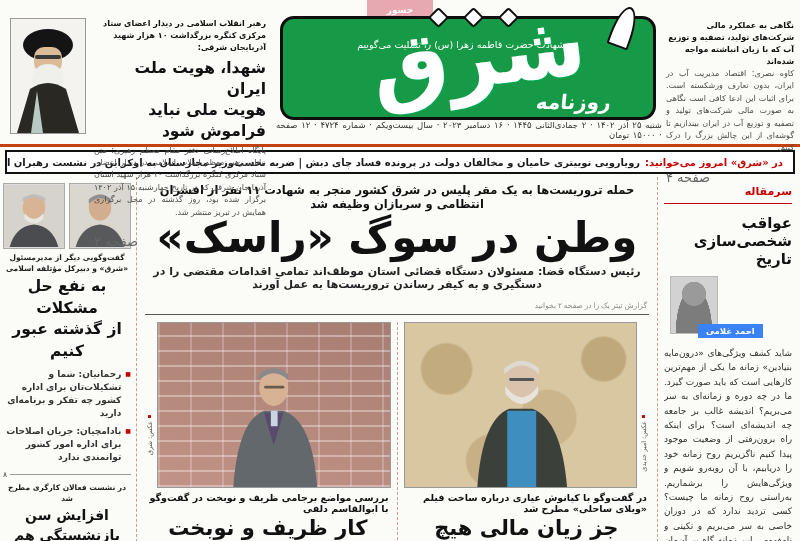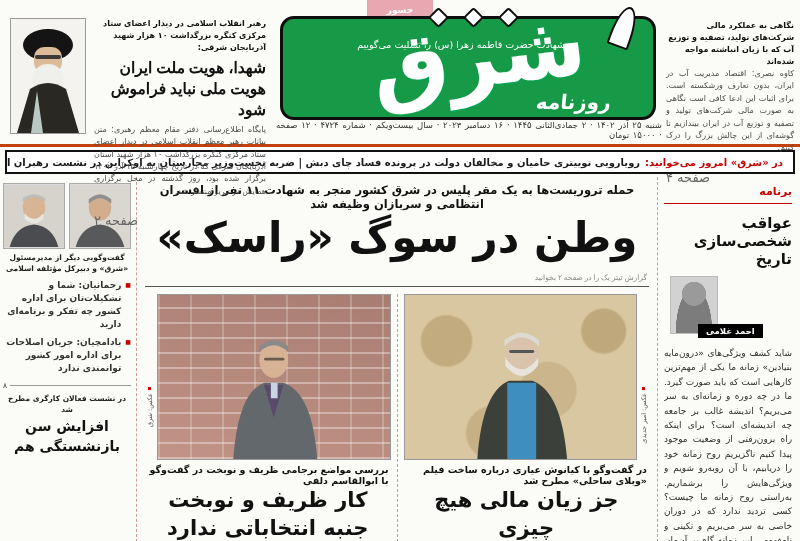--- a/index.html
+++ b/index.html
@@ -34,21 +34,21 @@
     border:2.5px solid #0e0e0e; border-radius:3px; transform:rotate(45deg); }
   .tooth.t1{ left:148px; } .tooth.t2{ left:183px; } .tooth.t3{ left:218px; }
   .swash { position:absolute; top:-13px; left:330px; width:22px; height:42px; background:#fff;
     border:2.5px solid #0e0e0e; border-radius:60% 60% 10% 10%/90% 90% 5% 5%; transform:rotate(20deg); }
   .dateline { position:absolute; bottom:4px; right:0; left:0; 
     font-size:8.5px; color:#333; word-spacing:1px; }
 
   .mh-left { flex:1; display:flex; gap:8px; padding:18px 8px 0 10px; }
   .mh-left .txt { flex:1; }
   .mh-left .kicker { font-size:8px; font-weight:bold; line-height:1.5; text-align:right; }
-  .mh-left h2 { font-size:15.5px; line-height:1.35; margin:4px 0 3px; text-align:right;font-family:Liberation Serif, serif; }
+  .mh-left h2 { font-size:15.5px; line-height:1.35; margin:4px 0 3px; text-align:right; }
   .mh-left .body { font-size:8px; color:#4a4a4a; line-height:1.55; text-align:justify; }
   .leader-photo { width:76px; height:116px; border:1px solid #999; background:#fff; flex:none; }
 
   
   .ticker { margin:3px 5px; border:2px solid #111; background:#fff; height:24px;
     display:flex; align-items:center; padding:0 10px; white-space:nowrap; overflow:hidden; }
   .ticker .lbl { color:#c40000; font-weight:bold; font-size:10px; margin-left:5px; }
   .ticker .txt { font-size:10px; font-weight:bold; color:#1a1a1a; }
 
   
@@ -57,21 +57,21 @@
   
   .editorial { width:142px; padding:8px 8px 0 6px; overflow:hidden; }
   .ed-label { color:#c40000; font-weight:bold; font-size:11px; letter-spacing:3px;
     border-bottom:1.5px solid #c40000; padding-bottom:5px; text-align:right; }
   .editorial h2 { font-size:15px; margin:10px 0 8px; text-align:right; }
   .author { position:relative; height:64px; margin-bottom:6px; }
   .author .pic { position:absolute; top:0; left:6px; width:48px; height:58px; background:
       radial-gradient(circle at 50% 30%, #9a9a9a 0 26%, transparent 27%),
       radial-gradient(ellipse at 50% 95%, #7c7c7c 0 55%, transparent 56%), #d2d2d2;
     border:1px solid #bbb; filter:grayscale(1); }
-  .author .badge { position:absolute; top:48px; left:34px; background:#000000; color:#fff;
+  .author .badge { position:absolute; top:48px; left:34px; background:#3b82f6; color:#fff;
     font-size:8.5px; font-weight:bold; padding:2px 8px; white-space:nowrap; }
   .ed-body { font-size:9px; line-height:1.6; color:#2e2e2e; text-align:justify; height:245px; overflow:hidden; }
 
   
   .center { flex:1; border-right:1px dashed #cf9a93; border-left:1px dashed #cf9a93; padding:6px 8px 0; }
   .lead .kicker { text-align:center; font-size:11.5px; font-weight:bold; }
   .lead h1 { text-align:center; font-size:42px; line-height:1.2; letter-spacing:-1px; margin:2px 0 2px; }
   .lead .subhead { text-align:center; font-size:11px; font-weight:bold; color:#222; }
   .lead .note { font-size:7.5px; color:#8a8a8a; text-align:right; margin:10px 2px 0;font-family:Liberation Serif, serif; }
   .center hr { border:0; border-top:1px solid #555; margin:4px 0 7px; }
@@ -169,33 +169,34 @@
   </header>
 
   <div class="ticker">
     <span class="lbl">در «شرق» امروز می‌خوانید:</span>
     <span class="txt">رویارویی توییتری حامیان و مخالفان دولت در پرونده فساد چای دبش | ضربه نخست‌وزیر مجارستان به اوکراین در نشست رهبران اتحادیه اروپا؛ بازی مجازی | دربی آنها کجا، دربی ما کجا</span>
   </div>
 
   <main class="main">
 
     <aside class="editorial">
-      <div class="ed-label">برنامه</div>
+      <div class="ed-label">سرمقاله</div>
       <h2>عواقب شخصی‌سازی تاریخ</h2>
       <div class="author">
         <div class="pic"></div>
         <div class="badge">احمد غلامی</div>
       </div>
       <p class="ed-body">شاید کشف ویژگی‌های «درون‌مایه بنیادین» زمانه ما یکی از مهم‌ترین کارهایی است که باید صورت گیرد. ما در چه دوره و زمانه‌ای به سر می‌بریم؟ اندیشه غالب بر جامعه چه اندیشه‌ای است؟ برای اینکه راه برون‌رفتی از وضعیت موجود پیدا کنیم ناگزیریم روح زمانه خود را دریابیم، با آن روبه‌رو شویم و ویژگی‌هایش را برشماریم. به‌راستی روح زمانه ما چیست؟ کسی تردید ندارد که در دوران خاصی به سر می‌بریم و تکینی و نامفهومی این زمانه گاه بر آن‌مان می‌دارد تا با نگاه تقلیل‌گرایانه تاریخی به تکرار تاریخ دست بزنیم و به‌گونه‌ای وضعیت موجود را وضعیتی منحصربه‌فرد و تکینی بدانیم. همواره در طول تاریخ در ایران چنین برهه‌هایی وجود داشته است؛ برهه‌های سردرگمی توده‌ها. دست بر قضا ارجاع‌دادن وضعیت موجود به وضعیت‌های مشابه تاریخی، نشانگر نوعی بی‌اعتنایی به تاریخ است که در اذهان توده‌ها وجود دارد و انسان را وامی‌دارد بیش از آنکه در پی آگاهی از تاریخ باشند، تاریخ را با دلالت خود روایت کنند. «شخصی‌سازی» تاریخ یکی از ویژگی‌های این دوران است؛ تاریخی که می‌تواند آلام و سرخوردگی‌ها را تسکین بدهد. شخصی‌سازی تاریخ همان افیون توده‌ها است. کار آن تشنه‌سازی توده‌ها است. شخصی‌سازی تاریخ فروکاستن تاریخ به خاطرات شخصی افرادی است که بدون نگاهی انتقادی از بستر جامعه کنار گذاشته شده‌اند. اینک آنان بازگشته‌اند تا...</p>
     </aside>
 
     <section class="center">
       <div class="lead">
         <p class="kicker">حمله تروریست‌ها به یک مقر پلیس در شرق کشور منجر به شهادت ۱۱ نفر از افسران انتظامی و سربازان وظیفه شد</p>
         <h1>وطن در سوگ «راسک»</h1>
+        <p class="subhead">رئیس دستگاه قضا: مسئولان دستگاه قضائی استان موظف‌اند تمامی اقدامات مقتضی را در دستگیری و به کیفر رساندن تروریست‌ها به عمل آورند</p>
         <p class="note">گزارش تیتر یک را در صفحه ۲ بخوانید</p>
       </div>
       <hr>
 
       <div class="photos">
 
         <figure class="half rt">
           <div class="img-wrap">
             <div class="photo stone">
               <svg width="100%" height="100%" viewBox="0 0 240 165" preserveAspectRatio="xMidYMax meet">
@@ -255,20 +256,24 @@
             <ellipse cx="32" cy="24" rx="12" ry="14" fill="#d8b394"></ellipse>
             <path d="M22 30 Q32 42 42 30 L42 36 Q32 46 22 36 Z" fill="#e9e7e1"></path>
             <path d="M20 18 Q32 8 44 18 L44 14 Q32 6 20 14 Z" fill="#bdbdbd"></path>
             <path d="M6 66 Q12 44 32 42 Q52 44 58 66 Z" fill="#4a4c50"></path>
           </svg>
         </div>
       </div>
 
       <article>
         <p class="lc-kicker">گفت‌وگویی دیگر از مدیرمسئول «شرق» و دبیرکل مؤتلفه اسلامی</p>
+        <h3 class="lc-head">
+          <span>به نفع حل مشکلات</span><br>
+          <span>از گذشته عبور کنیم</span>
+        </h3>
         <p class="bullet">رحمانیان: شما و تشکیلات‌تان برای اداره کشور چه تفکر و برنامه‌ای دارید</p>
         <p class="bullet">بادامچیان: جریان اصلاحات برای اداره امور کشور توانمندی ندارد</p>
         <div class="lc-sep">
           <span class="line"></span>
           <span class="num">۸</span>
         </div>
       </article>
 
       <article>
         <p class="lc-kicker">در نشست فعالان کارگری مطرح شد</p>

